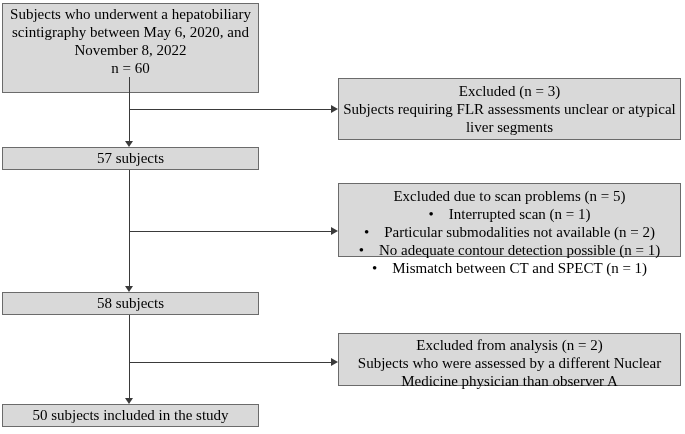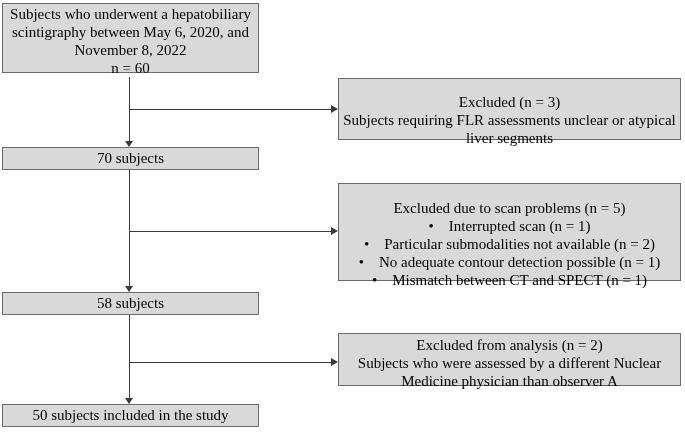--- a/index.html
+++ b/index.html
@@ -25,28 +25,28 @@
     background: var(--box-fill);
     border: 1px solid var(--box-border);
     color: var(--text);
     font-size: 15px;
     line-height: 18px;
     text-align: center;
     white-space: pre-wrap;
   }
   
   .main-col { left: 2px; width: 257px; }
-  .box-start { top: 3px;   height: 70px; padding-top: 1px; }
+  .box-start { top: 3px;   height: 90px; padding-top: 1px; }
   .box-57    { top: 147px; height: 23px; line-height: 21px; }
   .box-52    { top: 292px; height: 23px; line-height: 21px; }
   .box-50    { top: 404px; height: 23px; line-height: 21px; }
   
   .excl-col { left: 338px; width: 343px; }
-  .box-excl1 { top: 78px;  height: 62px; padding-top: 14px; }
-  .box-excl2 { top: 183px; height: 98px; padding-top: 15px; }
+  .box-excl1 { top: 78px;  height: 62px; padding-top: 3px; }
+  .box-excl2 { top: 183px; height: 74px; padding-top: 3px; }
   .box-excl3 { top: 333px; height: 53px; padding-top: 2px; }
   
   .vline, .hline { position: absolute; background: var(--connector); }
   .vline { width: 1px; left: 129px; }
   .v1 { top: 77px;  height: 65px; }
   .v2 { top: 170px; height: 117px; }
   .v3 { top: 315px; height: 84px; }
   .hline { height: 1px; left: 129px; width: 202px; }
   .h1 { top: 109px; }
   .h2 { top: 231px; }
@@ -77,21 +77,21 @@
 </head>
 <body>
 
 <div class="canvas">
 
   <div class="box main-col box-start">Subjects who underwent a hepatobiliary
 scintigraphy between May 6, 2020, and
 November 8, 2022
 n = 60</div>
 
-  <div class="box main-col box-57">70 subjects</div>
+  <div class="box main-col box-57">57 subjects</div>
 
   <div class="box main-col box-52">58 subjects</div>
 
   <div class="box main-col box-50">50 subjects included in the study</div>
 
   <div class="box excl-col box-excl1">Excluded (n = 3)
 Subjects requiring FLR assessments unclear or atypical
 liver segments</div>
 
   <div class="box excl-col box-excl2">Excluded due to scan problems (n = 5)

